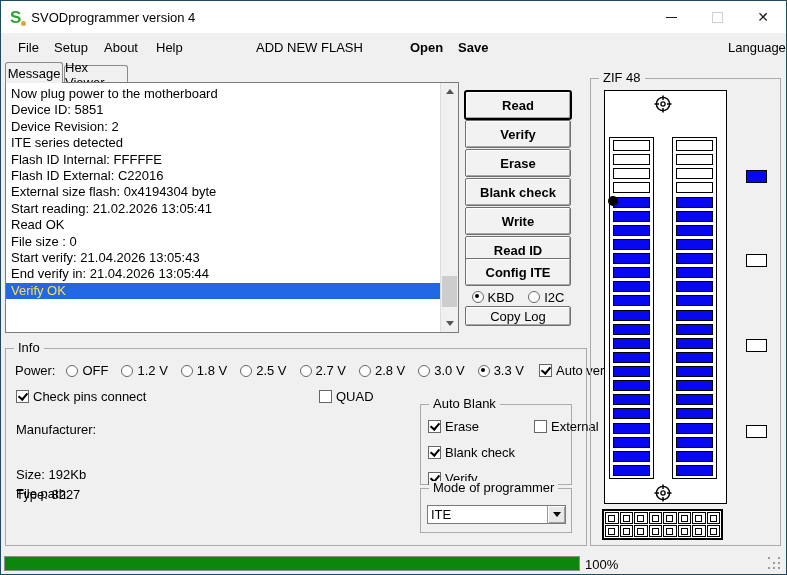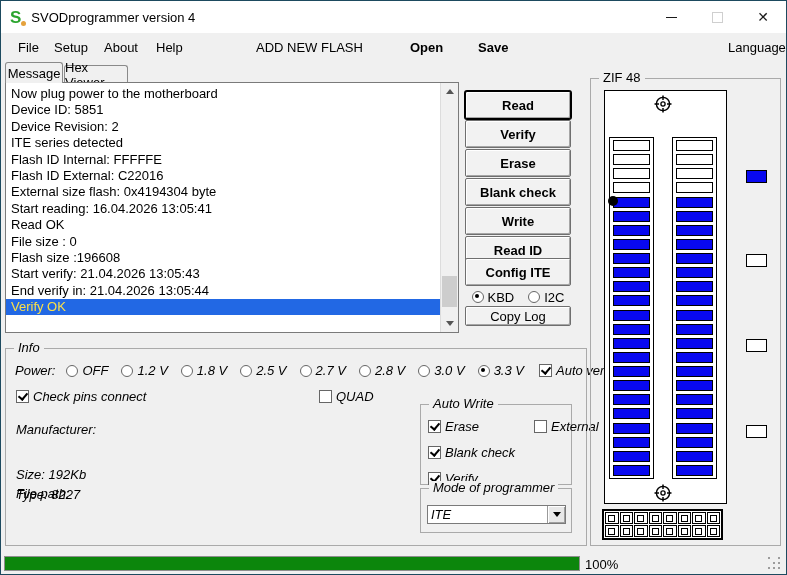--- a/index.html
+++ b/index.html
@@ -15,21 +15,21 @@
   .title-text{margin-left:10px;font-size:13px;}
   .win-controls{position:absolute;top:0;right:0;height:32px;display:flex;}
   .win-btn{width:46px;height:32px;display:flex;align-items:center;justify-content:center;cursor:default;}
   .glyph-min{width:11px;height:1px;background:#1a1a1a;}
   .glyph-max{width:9px;height:9px;border:1px solid #cfcfcf;}
   .glyph-close{font-size:14px;color:#1a1a1a;line-height:1;}
   
   .menubar{position:absolute;left:0;top:32px;right:0;height:27px;background:#f0f0f0;}
   .menu-item{position:absolute;top:7px;white-space:nowrap;cursor:default;}
   .m-file{left:17px;} .m-setup{left:53px;} .m-about{left:103px;} .m-help{left:155px;}
-  .m-addnew{left:255px;} .m-open{left:409px;font-weight:bold;} .m-save{left:457px;font-weight:bold;margin-left:20px;}
+  .m-addnew{left:255px;} .m-open{left:409px;font-weight:bold;} .m-save{left:457px;font-weight:bold;}
   .m-lang{left:727px;}
   
   .tab{position:absolute;background:#f0f0f0;border:1px solid #8a8a8a;border-bottom:none;border-radius:3px 3px 0 0;
        display:flex;align-items:center;justify-content:center;box-sizing:border-box;}
   .tab-message{left:4px;top:61px;width:58px;height:21px;z-index:3;background:#f0f0f0;}
   .tab-hex{left:63px;top:64px;width:64px;height:18px;z-index:1;}
   
   .logbox{position:absolute;left:4px;top:81px;width:454px;height:251px;background:#fff;
           border:1px solid #7a7a7a;box-sizing:border-box;z-index:2;}
   .log-lines{position:absolute;left:0;top:0;right:17px;bottom:0;overflow:hidden;padding-top:3px;}
@@ -53,21 +53,21 @@
   .iface-row{position:absolute;left:464px;top:289px;width:106px;height:14px;display:flex;align-items:center;justify-content:center;gap:14px;}
   
   .radio{width:12px;height:12px;border:1px solid #666;border-radius:50%;background:#fff;display:inline-block;position:relative;flex:none;box-sizing:border-box;}
   .radio.on::after{content:"";position:absolute;left:2px;top:2px;width:4px;height:4px;border-radius:50%;background:#000;}
   .checkbox{width:13px;height:13px;border:1px solid #666;background:#fff;display:inline-block;position:relative;flex:none;box-sizing:border-box;}
   .checkbox.on::after{content:"";position:absolute;left:3px;top:0px;width:4px;height:7px;border:solid #000;border-width:0 2px 2px 0;transform:rotate(40deg);}
   .opt{display:flex;align-items:center;gap:4px;white-space:nowrap;cursor:default;}
   
   .groupbox{position:absolute;border:1px solid #aaa;box-sizing:border-box;}
   .gb-label{position:absolute;top:-8px;left:8px;background:#f0f0f0;padding:0 4px;line-height:14px;white-space:nowrap;}
-  .gb-info{left:4px;top:347px;width:582px;height:198px;font-style:italic;}
+  .gb-info{left:4px;top:347px;width:582px;height:198px;}
   .gb-autowrite{left:414px;top:55px;width:152px;height:81px;border-color:#aaa;}
   .gb-mode{left:414px;top:139px;width:152px;height:45px;}
   .gb-zif{left:589px;top:77px;width:191px;height:468px;}
   
   .power-row{position:absolute;left:9px;top:14px;display:flex;align-items:center;gap:13px;}
   .power-label{margin-right:-2px;}
   .chk-pins{left:10px;top:40px;}
   .chk-quad{left:313px;top:40px;}
   .dev-line{position:absolute;left:10px;white-space:nowrap;}
   .dev-manufacturer{top:73px;} .dev-type{top:98px;margin-top:40px;} .dev-size{top:118px;} .dev-filepath{top:137px;}
@@ -139,24 +139,23 @@
 
   <div class="logbox">
     <div class="log-lines">
         <div class="log-line">Now plug power to the motherboard</div>
         <div class="log-line">Device ID: 5851</div>
         <div class="log-line">Device Revision: 2</div>
         <div class="log-line">ITE series detected</div>
         <div class="log-line">Flash ID Internal: FFFFFE</div>
         <div class="log-line">Flash ID External: C22016</div>
         <div class="log-line">External size flash: 0x4194304 byte</div>
-        <div class="log-line">Start reading: 16.04.2026 13:05:41</div>
+        <div class="log-line">Start reading: 21.02.2026 13:05:41</div>
         <div class="log-line">Read OK</div>
         <div class="log-line">File size : 0</div>
-        <div class="log-line">Flash size :196608</div>
         <div class="log-line">Start verify: 21.04.2026 13:05:43</div>
         <div class="log-line">End verify in: 21.04.2026 13:05:44</div>
         <div class="log-line selected">Verify OK</div>
       </div>
     <div class="vscroll">
       <div class="scroll-btn scroll-up">
           <span class="tri-up"></span>
         </div>
       <div class="scroll-thumb"></div>
       <div class="scroll-btn scroll-down">
@@ -249,21 +248,21 @@
     <div class="dev-line dev-size">
       <span>Size:</span>
       <span>192Kb</span>
     </div>
     <div class="dev-line dev-filepath">
       <span>File path:</span>
       <span></span>
     </div>
 
     <div class="groupbox gb-autowrite">
-      <span class="gb-label">Auto Write</span>
+      <span class="gb-label">Auto Blank</span>
       <span class="opt aw-erase">
         <span class="checkbox on"></span>
         <span>Erase</span>
       </span>
       <span class="opt aw-external">
         <span class="checkbox"></span>
         <span>External</span>
       </span>
       <span class="opt aw-blank">
         <span class="checkbox on"></span>

